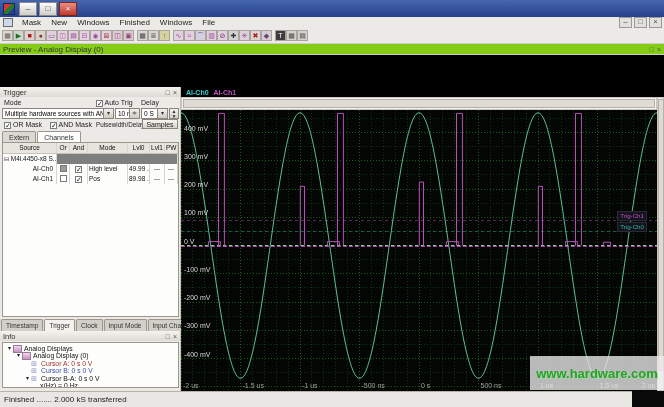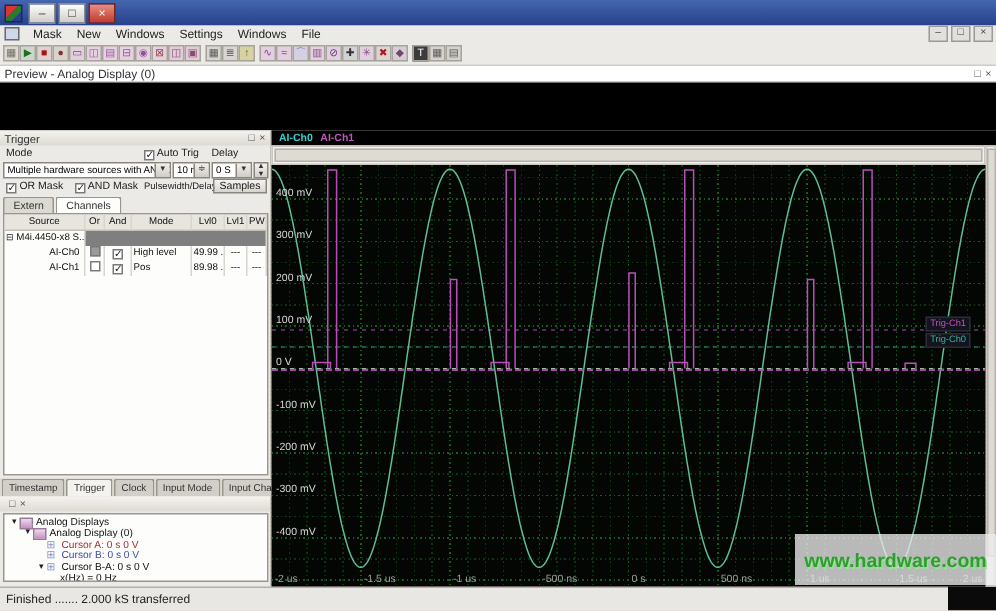--- a/index.html
+++ b/index.html
@@ -23,21 +23,21 @@
   .mdi-icon{width:8px;height:7px;border:1px solid #6a6a6a;background:#cfd8e8;margin:0 4px 0 3px}
   .menu-item{padding:0 5px;height:11px;line-height:11px}
   .menu-spacer{flex:1}
   .mdi-btn{width:11px;height:9px;border:1px solid #9a9a9a;background:#e2e0db;
     font-size:7px;line-height:8px;text-align:center;color:#444;margin-right:2px}
   .toolbar{left:0;top:28px;width:664px;height:16px;background:#eceae6;
     border-bottom:1px solid #cfccc5;display:flex;align-items:center;padding-left:2px;box-sizing:border-box}
   .tb-icon{width:11px;height:11px;box-sizing:border-box;border:1px solid #a9a49b;
     font-size:7px;line-height:9px;text-align:center;overflow:hidden}
   .tb-sep{width:3px;height:11px}
-  .preview-bar{left:0;top:44px;width:664px;height:11px;background:#ffffff;
+  .preview-bar{left:0;top:44px;width:664px;height:11px;background:#84cc16;
     border-bottom:1px solid #d0cdc6;display:flex;align-items:center;
     font-size:8px;color:#333;padding:0 3px;box-sizing:border-box}
   .pv-spacer{flex:1}
   .small-ctl{font-size:7px;color:#555;margin-left:3px;line-height:9px}
   .preview-black{left:0;top:55px;width:664px;height:32px;background:#000}
   
   .trigger-panel{left:0;top:87px;width:181px;height:232px;background:#eceae6;border-right:1px solid #c6c2ba;box-sizing:border-box}
   .panel-header{height:10px;display:flex;align-items:center;font-size:7.5px;
     color:#333;padding:0 3px;background:linear-gradient(#f4f2ee,#dedbd4)}
   .ph-title{flex:1}
@@ -106,21 +106,21 @@
   <span class="win-btn">□</span>
   <span class="win-btn close">×</span>
 </div>
 
 <div class="abs menubar">
   <span class="mdi-icon"></span>
   <span id="menu-items" style="display:flex">
       <span class="menu-item">Mask</span>
       <span class="menu-item">New</span>
       <span class="menu-item">Windows</span>
-      <span class="menu-item">Settings</span>
+      <span class="menu-item">Finished</span>
       <span class="menu-item">Windows</span>
       <span class="menu-item">File</span>
     </span>
   <span class="menu-spacer"></span>
   <span class="mdi-btn">–</span>
   <span class="mdi-btn">□</span>
   <span class="mdi-btn">×</span>
 </div>
 
 <div class="abs toolbar" id="toolbar">
@@ -232,20 +232,21 @@
 <div class="abs bottom-tabs" id="bottom-tabs">
     <span class="btab">Timestamp</span>
     <span class="btab active">Trigger</span>
     <span class="btab">Clock</span>
     <span class="btab">Input Mode</span>
     <span class="btab">Input Channels</span>
   </div>
 
 <div class="abs info-panel">
   <div class="panel-header">
+    <span class="ph-title">Info</span>
     <span class="small-ctl">□</span>
     <span class="small-ctl">×</span>
   </div>
   <div class="tree-box" id="info-tree">
       <div class="tree-row" style="padding-left: 3px;">
         <span class="tr-exp">▾</span>
         <span class="tr-ico"></span>
         <span style="color: rgb(17, 17, 17);">Analog Displays</span>
       </div>
       <div class="tree-row" style="padding-left: 12px;">

